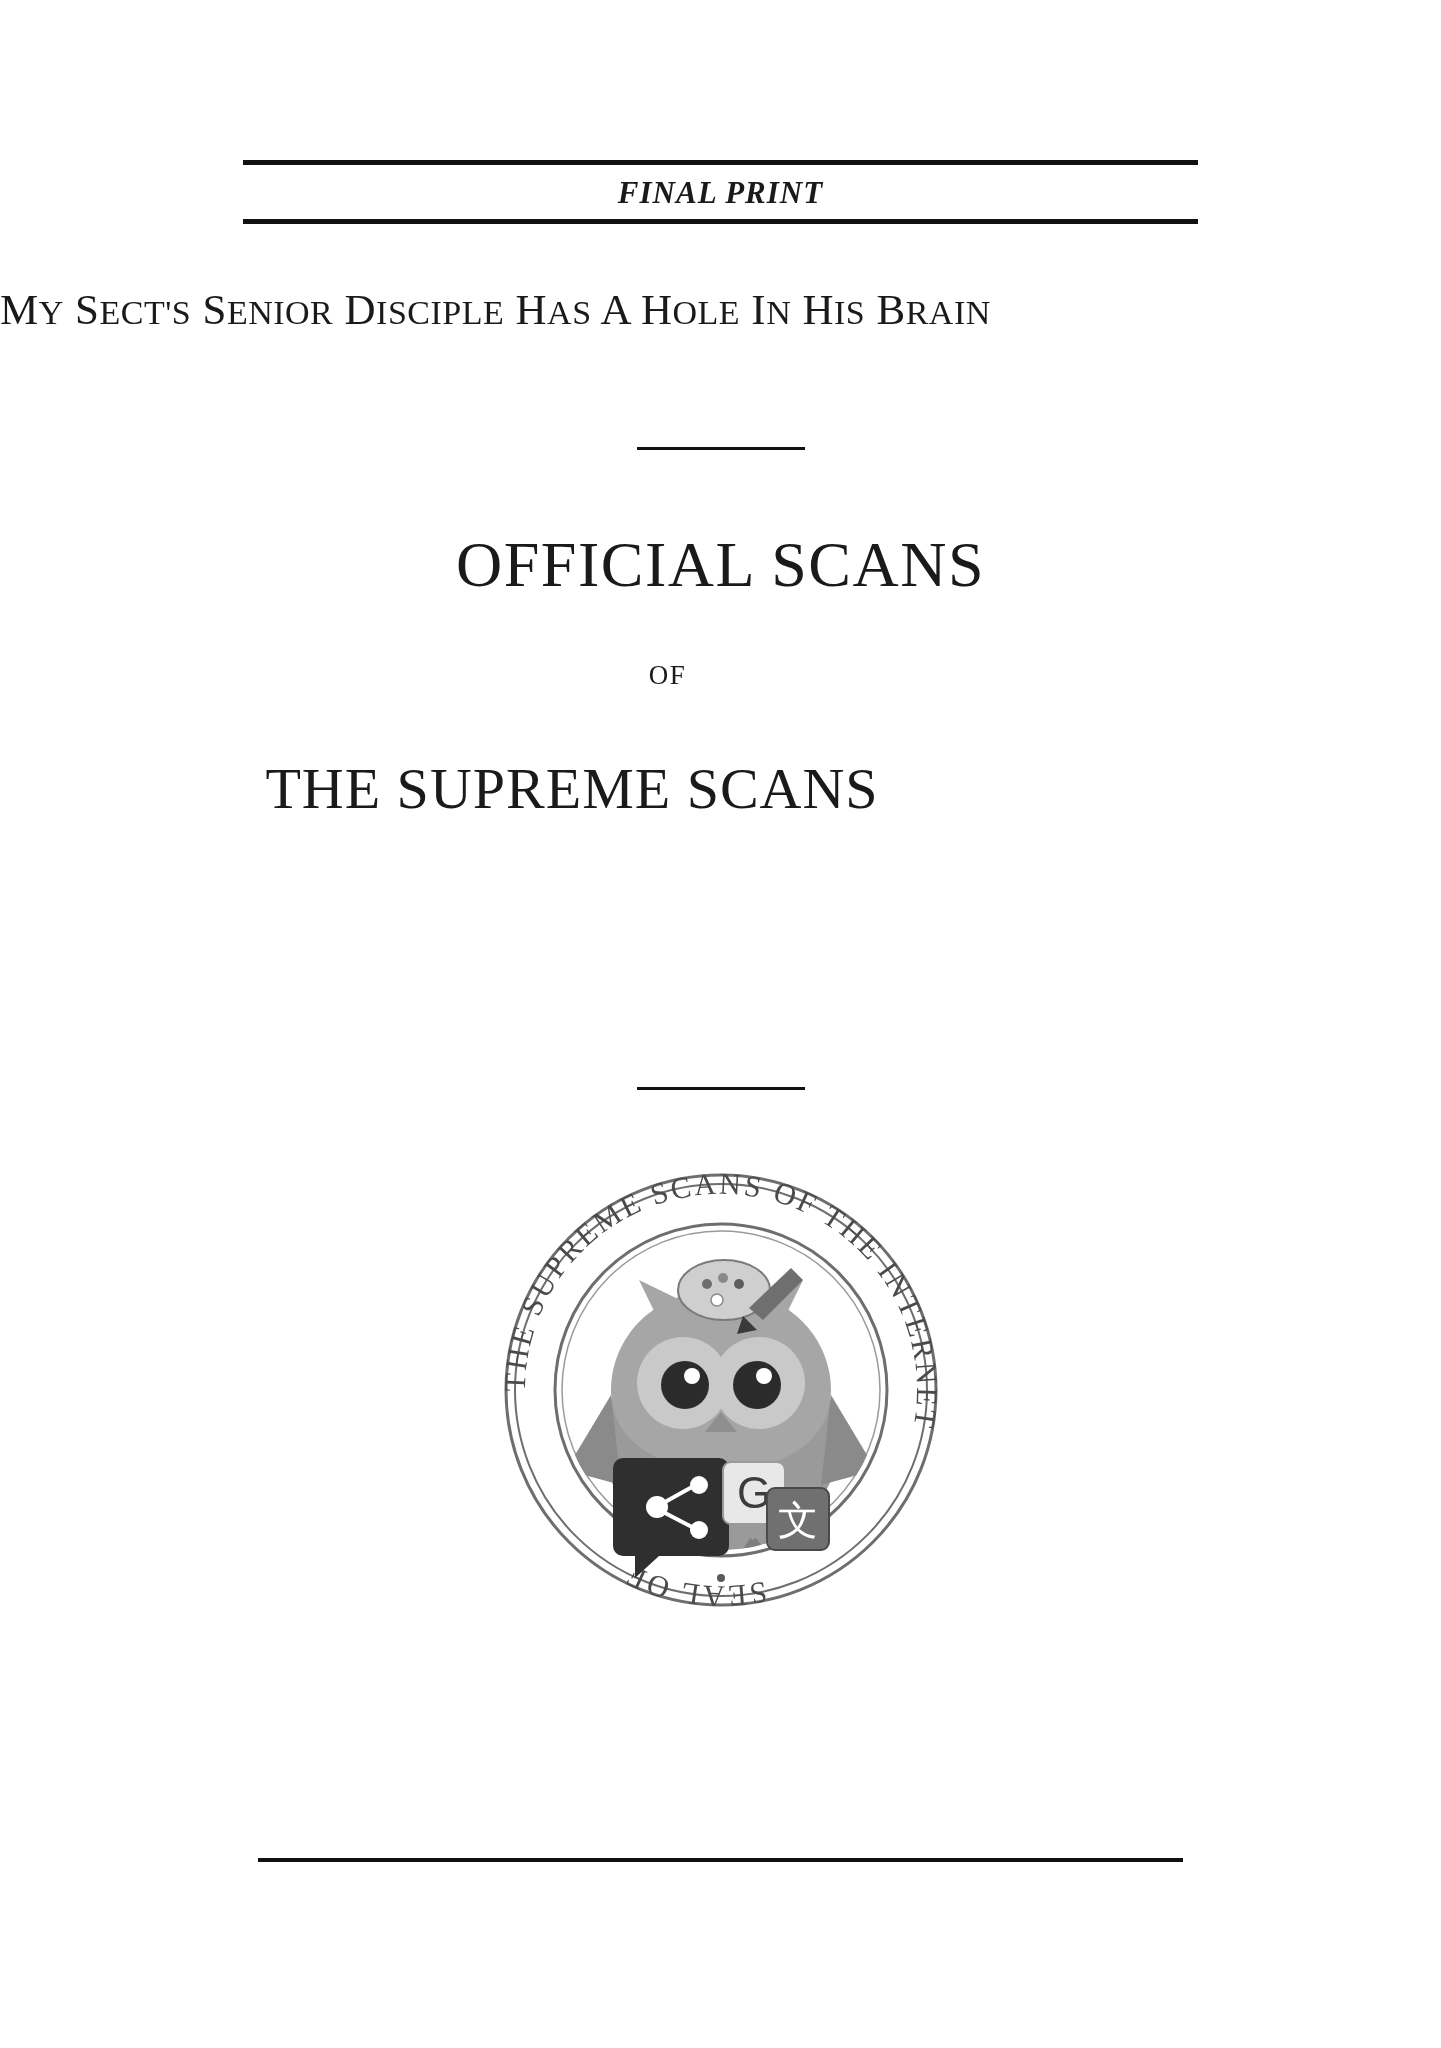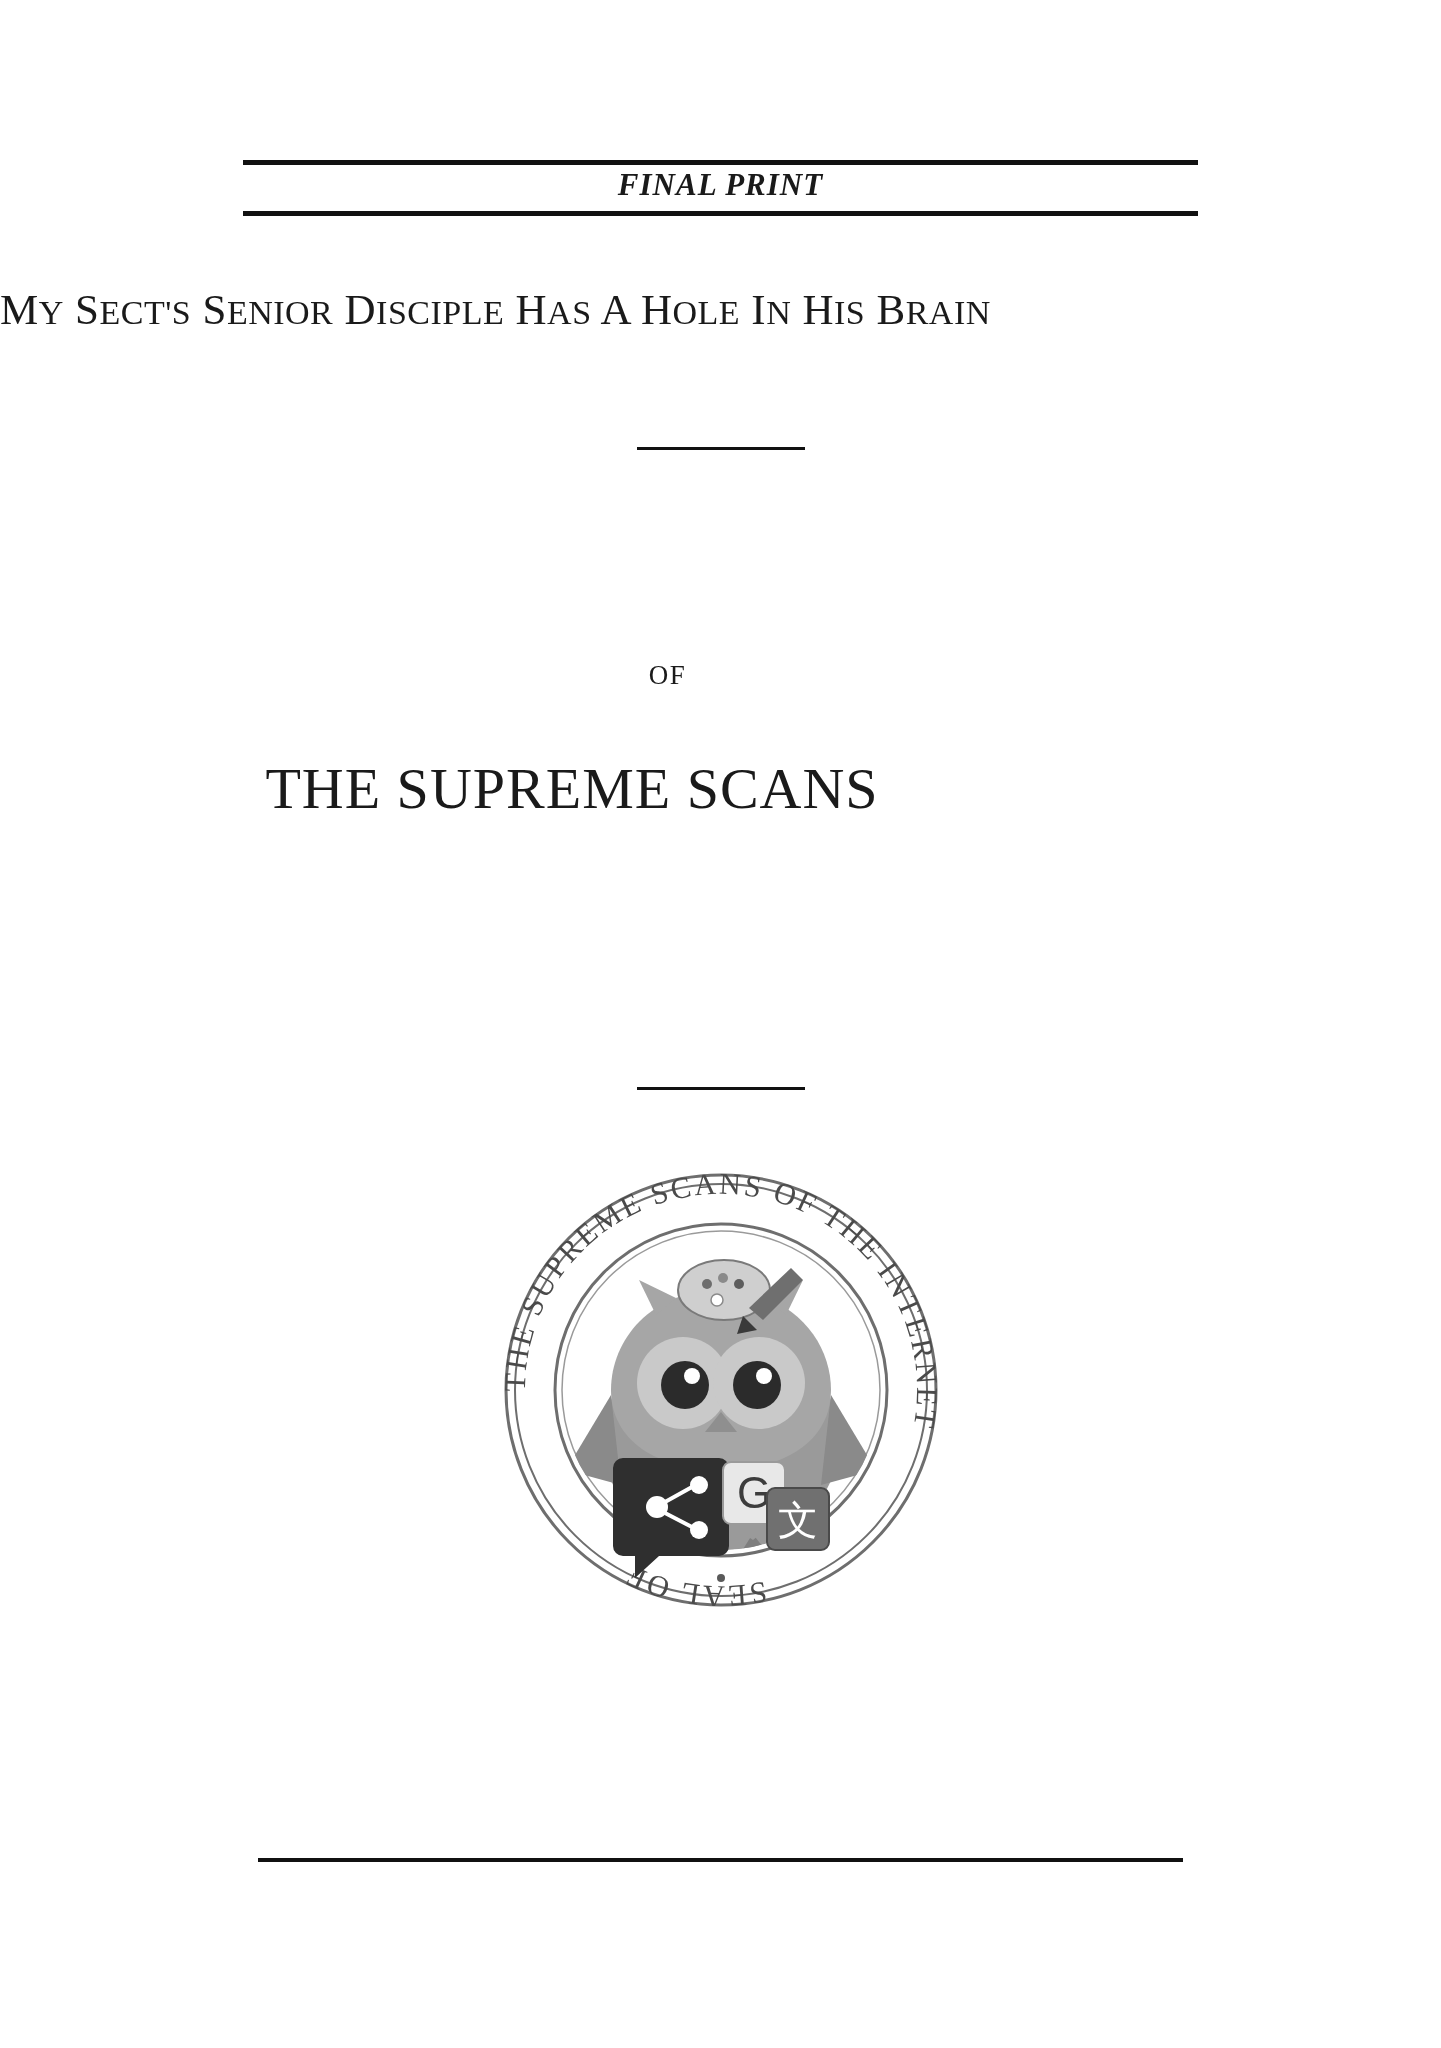--- a/index.html
+++ b/index.html
@@ -34,21 +34,21 @@
     height: 5px;
     background: #111;
     width: 100%;
   }
   .final-print {
     text-align: center;
     font-style: italic;
     font-weight: bold;
     font-size: 31px;
     letter-spacing: 1px;
-    padding: 2px 0 8px 0;
+    padding: 10px 0 8px 0;
   }
 
   
   .series-title {
     position: absolute;
     left: 0;
     top: 285px;
     width: 1185px;
     text-align: left;
     font-size: 43px;
@@ -157,20 +157,21 @@
   <div class="topblock">
     <div class="rule-thick"></div>
     <div class="final-print">FINAL PRINT</div>
     <div class="rule-thick"></div>
   </div>
 
   <div class="series-title"><span><span class="smallcaps-first">M</span><span class="sc">Y</span></span> <span><span class="smallcaps-first">S</span><span class="sc">ECT'S</span></span> <span><span class="smallcaps-first">S</span><span class="sc">ENIOR</span></span> <span><span class="smallcaps-first">D</span><span class="sc">ISCIPLE</span></span> <span><span class="smallcaps-first">H</span><span class="sc">AS</span></span> <span><span class="smallcaps-first">A</span><span class="sc"></span></span> <span><span class="smallcaps-first">H</span><span class="sc">OLE</span></span> <span><span class="smallcaps-first">I</span><span class="sc">N</span></span> <span><span class="smallcaps-first">H</span><span class="sc">IS</span></span> <span><span class="smallcaps-first">B</span><span class="sc">RAIN</span></span></div>
 
   <div class="short-rule r1"></div>
 
+  <div class="official-scans">OFFICIAL SCANS</div>
   <div class="of-word">OF</div>
   <div class="group-name">THE SUPREME SCANS</div>
 
   <div class="short-rule r2"></div>
 
   <div class="seal-wrap">
     <svg width="500" height="500" viewBox="0 0 500 500" aria-hidden="true">
       <defs>
         <path id="ringPathOuter" d="M 250,250 m -196,0 a 196,196 0 1,1 392,0 a 196,196 0 1,1 -392,0"></path>
         <clipPath id="owlClip">

